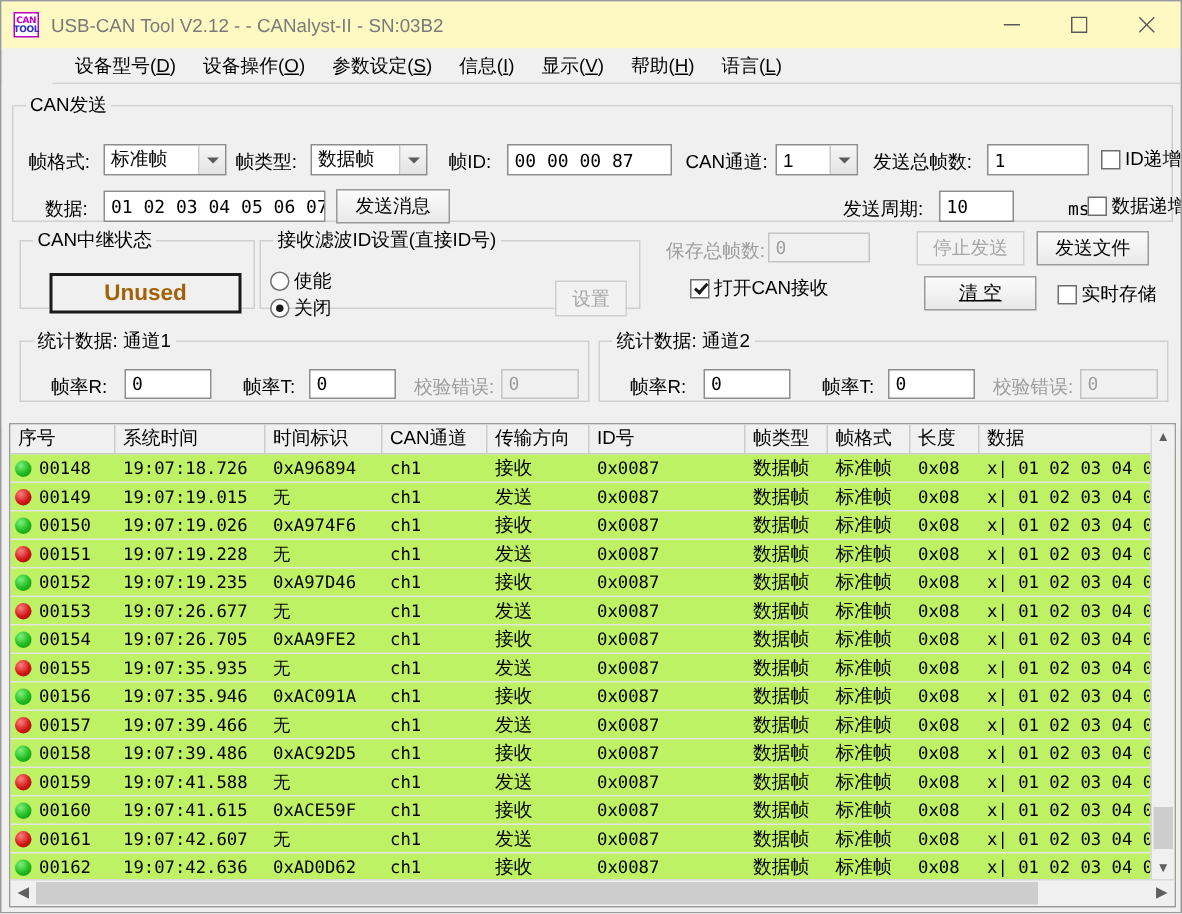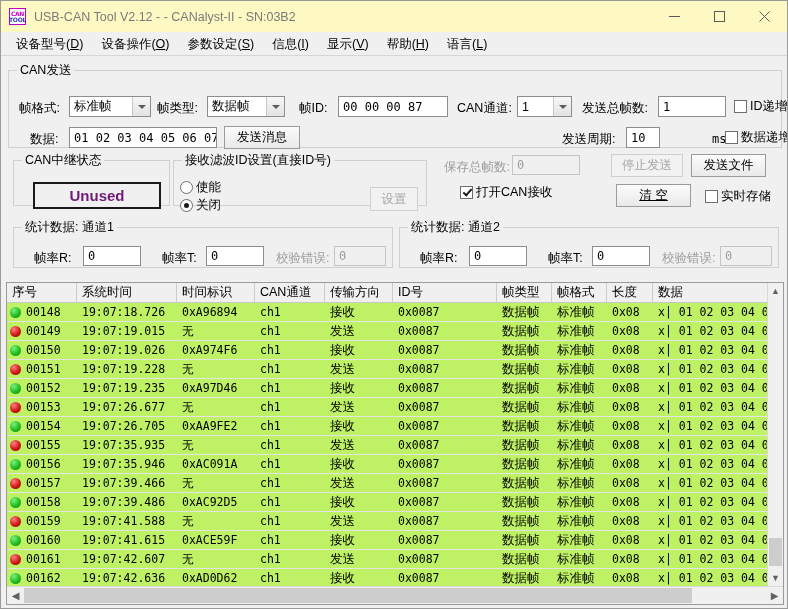--- a/index.html
+++ b/index.html
@@ -77,20 +77,21 @@
   .win-btn svg { display: block; }
 
   
   .menubar {
     height: 22px;
     background: #f0f0f0;
     display: flex;
     align-items: center;
     border-bottom: 1px solid #d6d6d6;
     padding-left: 6px;
+    margin-left: 34px;
   }
   .menu-item {
     padding: 2px 9px;
     font-size: 12.5px;
     color: #000;
     white-space: nowrap;
   }
   .menu-item u { text-decoration: underline; }
 
   
@@ -460,34 +461,34 @@
 
       <div class="lbl" style="position:absolute; left:21px; top:52px;">数据:</div>
       <div class="tbox" style="position:absolute; left:60px; top:48px; width:148px; height:21px;">
         <span>01 02 03 04 05 06 07 08</span>
       </div>
       <div class="btn" style="position:absolute; left:215px; top:47px; width:76px; height:23px;">
         <span>发送消息</span>
       </div>
 
       <div class="lbl" style="position:absolute; left:553px; top:52px;">发送周期:</div>
-      <div class="tbox" style="position:absolute; left:617px; top:48px; width:34px; height:21px;">
+      <div class="tbox" style="position:absolute; left:617px; top:48px; width:50px; height:21px;">
         <span>10</span>
       </div>
       <div class="lbl mono" style="position:absolute; left:674px; top:53px;padding-left:29px;">ms</div>
       <div class="chk" style="position:absolute; left:716px; top:50px;">
         <span class="box"></span>
         <span class="lbl">数据递增</span>
       </div>
     </fieldset>
 
     <fieldset class="grp" style="left:12px; top:96px; width:155px; height:52px;">
       <legend>CAN中继状态</legend>
       <div class="relay-box" style="position:absolute; left:19px; top:13px; width:128px; height:27px;">
-        <span style="color: #701a75;">Unused</span>
+        <span style="color: #a16207;">Unused</span>
       </div>
     </fieldset>
 
     <fieldset class="grp" style="left:172px; top:96px; width:252px; height:52px;">
       <legend>接收滤波ID设置(直接ID号)</legend>
       <div class="radio" style="position:absolute; left:6px; top:10px;">
         <span class="dot"></span>
         <span class="lbl">使能</span>
       </div>
       <div class="radio" style="position:absolute; left:6px; top:28px;">

